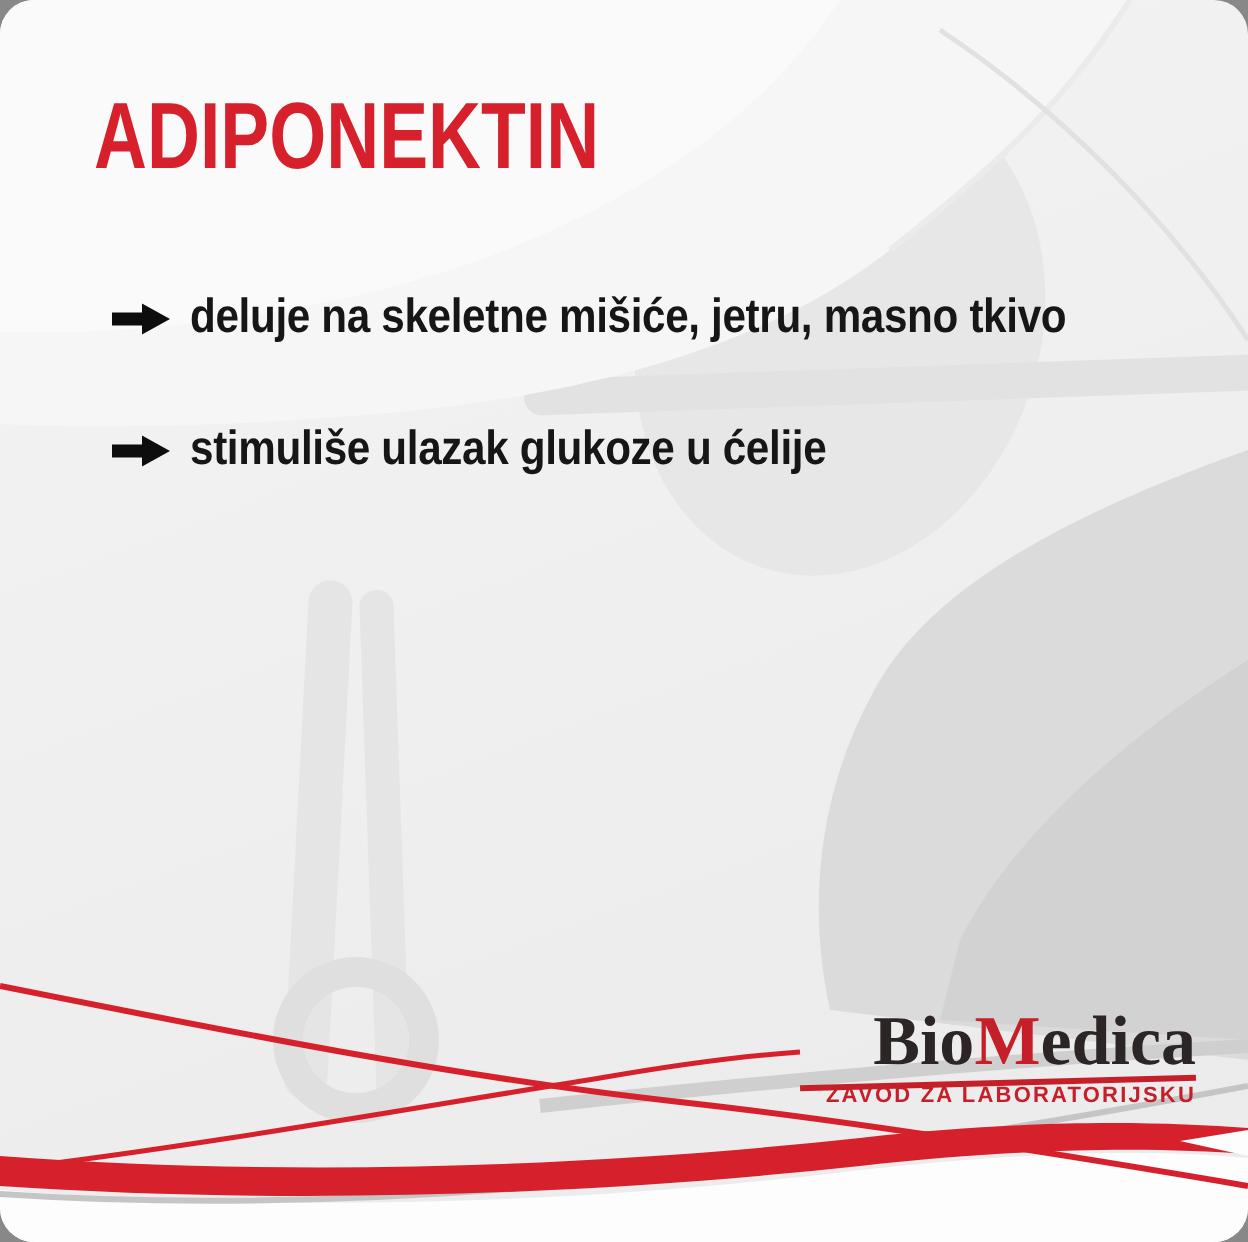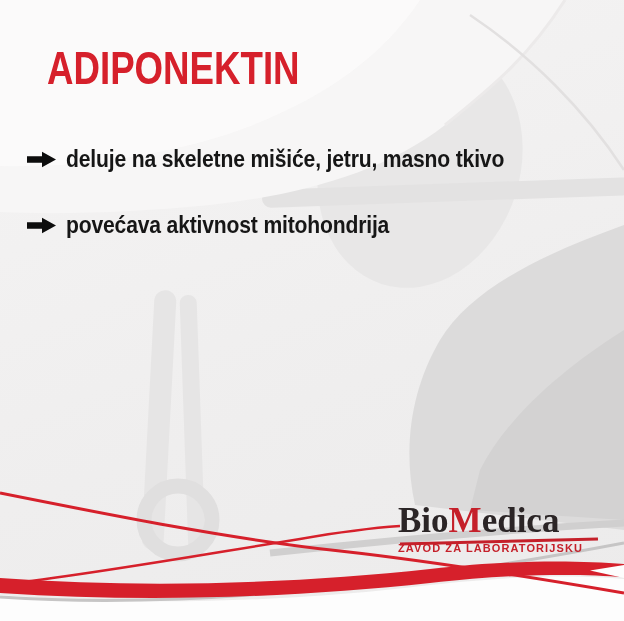--- a/index.html
+++ b/index.html
@@ -1,45 +1,46 @@
 <!DOCTYPE html>
 <html><head>
 <meta charset="utf-8">
 <style>
   html,body{margin:0;padding:0;background:#888;}
   .poster{
     position:relative;width:624px;height:621px;overflow:hidden;
     background:linear-gradient(160deg,#f5f4f4 0%,#efeeee 60%,#ecebeb 100%);
     font-family:"Liberation Sans",sans-serif;
+    border-radius:17px;
   }
   .bg-svg,.wave-svg{position:absolute;left:0;display:block;pointer-events:none;}
   .bg-svg{top:0;}
   .wave-svg{top:481px;}
   .title{
     position:absolute;left:47px;top:40px;margin:0;
     font-size:47px;font-weight:800;letter-spacing:0px;
     color:#d6202b;white-space:nowrap;
     transform:scaleX(0.78);transform-origin:left center;
   }
   .bullet-list{
-    position:absolute;left:27px;top:126px;width:560px;
+    position:absolute;left:56px;top:126px;width:560px;
     list-style:none;margin:0;padding:0;
   }
   .bullet-row{
     display:flex;align-items:center;height:66px;gap:9px;
   }
   .arrow-icon{flex:0 0 auto;display:flex;align-items:center;}
   .bullet-text{
     font-size:24px;font-weight:700;color:#161616;white-space:nowrap;
     letter-spacing:-0.2px;
     transform:scaleX(0.88);transform-origin:left center;
   }
   .logo{
     position:absolute;right:26px;top:503px;width:200px;
-    text-align:left;line-height:1;
+    text-align:right;line-height:1;
   }
   .logo-wordmark{
     font-family:"Liberation Serif",serif;font-weight:700;
     font-size:35px;color:#2b2526;white-space:nowrap;display:block;
   }
   .logo-wordmark .logo-m{color:#c5202a;}
   .logo-underline{
     display:block;height:3px;background:#c5202a;width:198px;
     margin:0 0 0 auto;transform:rotate(-1.5deg);margin-top:2px;
   }
@@ -81,21 +82,21 @@
           </svg>
       </span>
       <span class="bullet-text">deluje na skeletne mišiće, jetru, masno tkivo</span>
     </li>
     <li class="bullet-row">
       <span class="arrow-icon">
         <svg width="30" height="17" viewBox="0 0 30 17">
             <path d="M0,5.2 L15,5.2 L15,0.8 L29,8.5 L15,16.2 L15,11.8 L0,11.8 Z" fill="#0d0d0d"></path>
           </svg>
       </span>
-      <span class="bullet-text">povećava aktivnost mitohondrija</span>
+      <span class="bullet-text">stimuliše ulazak glukoze u ćelije</span>
     </li>
   </ul>
 
   <svg class="wave-svg" width="624" height="140" viewBox="0 0 624 140" aria-hidden="true">
     <path d="M0,114 C150,126 300,120 430,104 C520,94 580,94 624,98 L624,140 L0,140 Z" fill="#fdfdfd"></path>
     <path d="M0,116 C180,128 380,108 624,62" stroke="#c6c5c5" stroke-width="3" fill="none"></path>
     <path d="M270,72 C400,58 520,48 624,42" stroke="#d0cfcf" stroke-width="7" fill="none"></path>
     <path d="M0,12 C110,34 230,58 340,70 C430,80 530,96 624,112" stroke="#d6202b" stroke-width="3" fill="none"></path>
     <path d="M0,104 C100,92 200,74 300,58 C340,51 370,47 400,45" stroke="#d6202b" stroke-width="2.5" fill="none"></path>
     <path d="M0,97 C150,108 300,102 430,88 C520,78 580,80 624,83 L624,96 C580,93 520,92 430,102 C300,116 150,122 0,112 Z" fill="#d6202b"></path>

